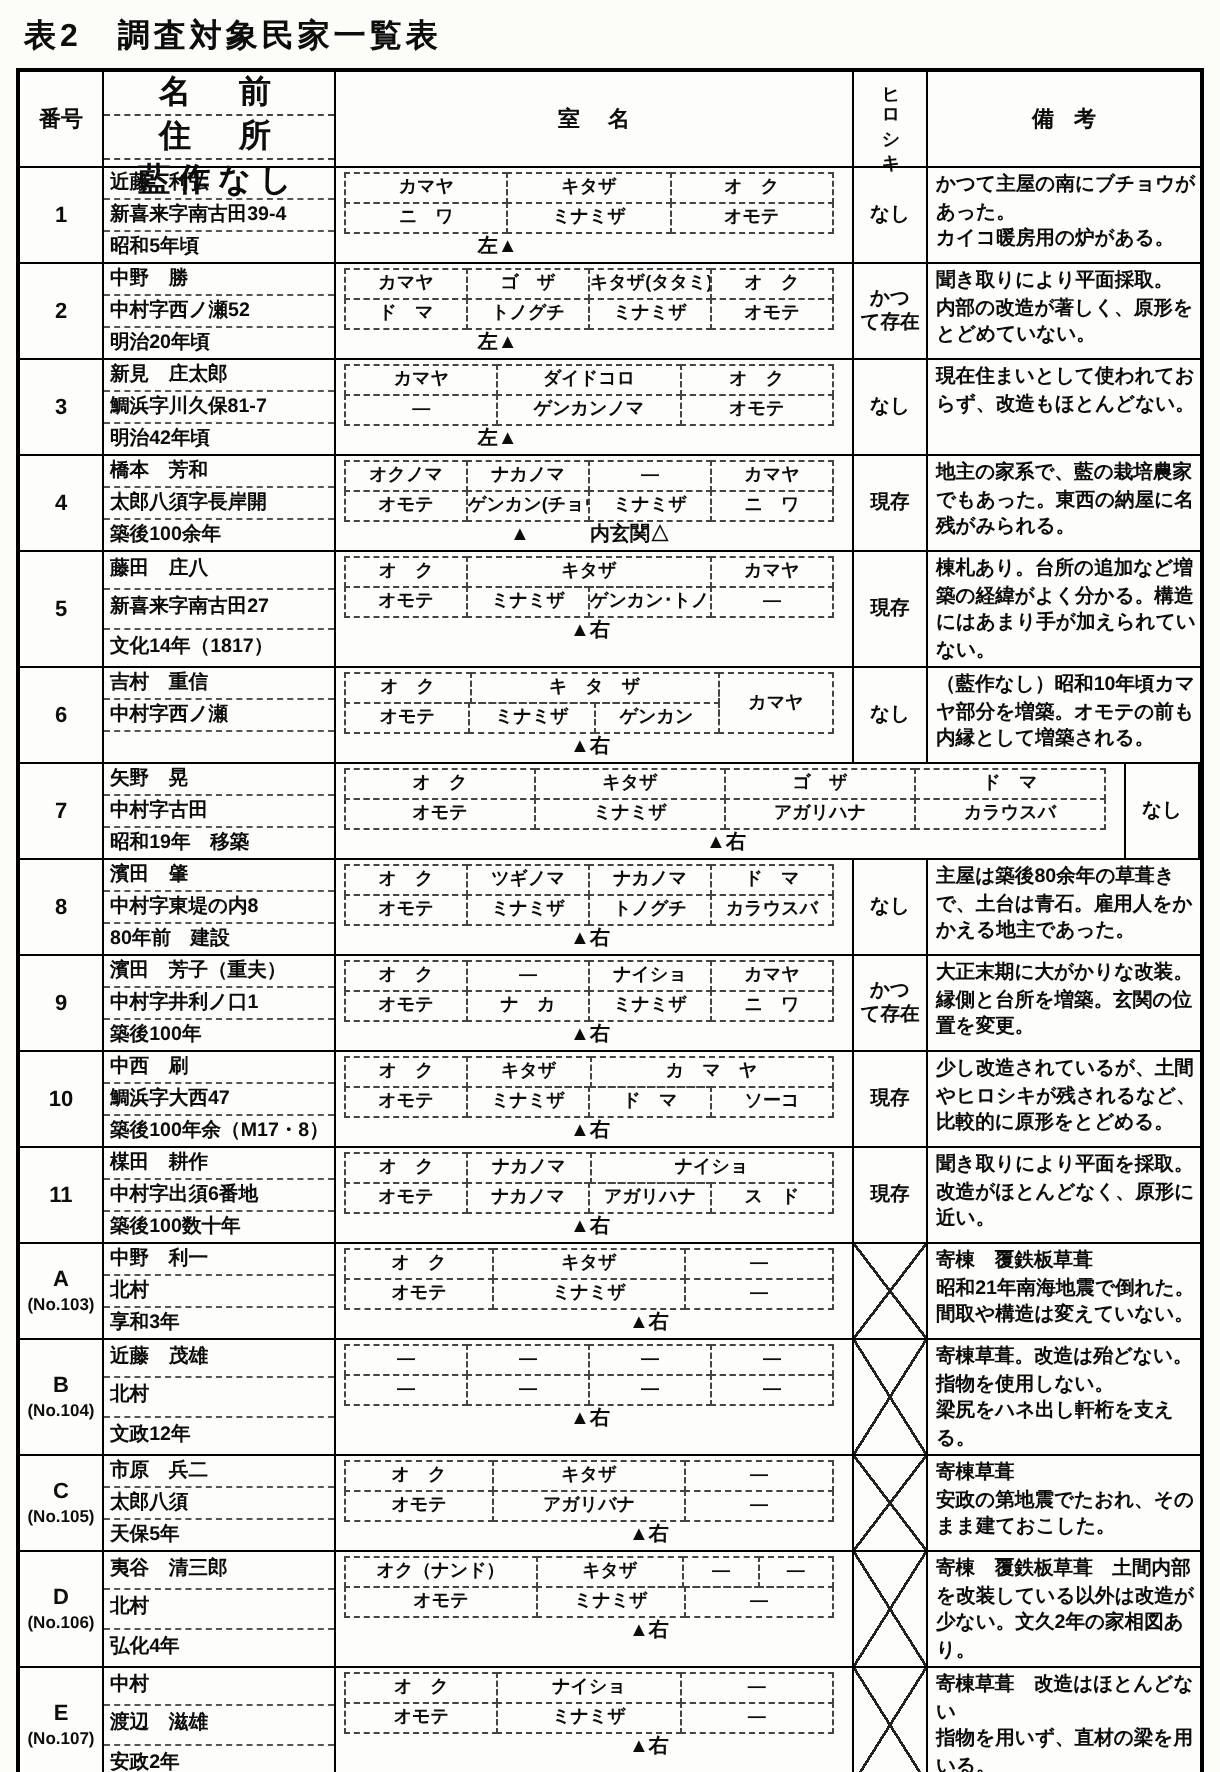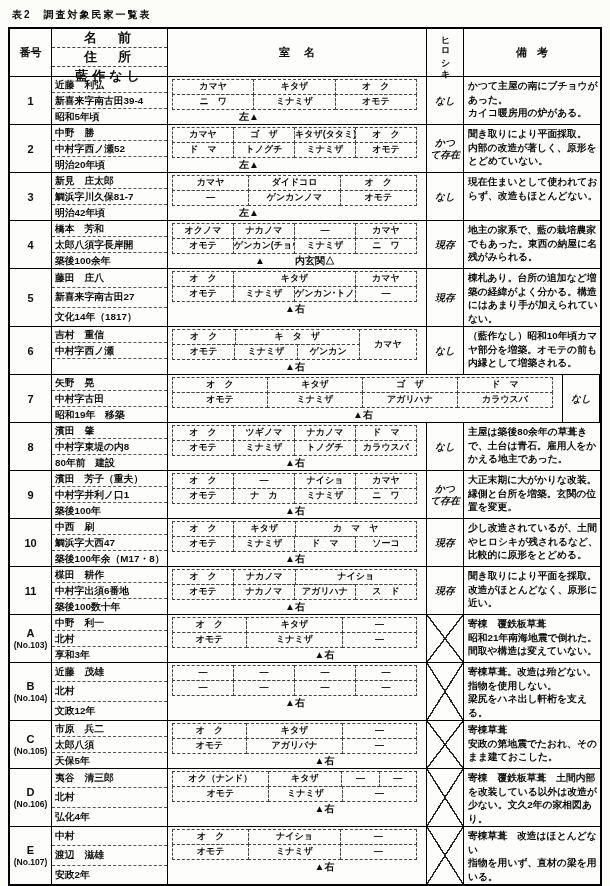--- a/index.html
+++ b/index.html
@@ -1,36 +1,36 @@
 <!DOCTYPE html>
 <html><head>
 <meta charset="utf-8">
 <style>
   html,body { margin:0; padding:0; background:#e8e8e4; }
   .page {
     position:relative; width:610px; height:886px; margin:0 auto;
     background:#fcfcf9; box-sizing:border-box; padding:5px 8px 0 8px;
     font-family:"Liberation Sans", sans-serif; color:#0d0d0d; overflow:hidden;
   }
-  .title { font-size:10px; font-weight:bold; letter-spacing:2px; margin:3px 0 5px 4px; }
+  .title { font-size:16px; font-weight:bold; letter-spacing:2px; margin:3px 0 5px 4px; }
   .table { border:2px solid #000; background:#fdfdfb; }
   .thead, .trow { display:flex; align-items:stretch; border-bottom:1.5px solid #000; }
   .trow:last-child { border-bottom:none; }
   .c-no   { width:42px;  border-right:1.5px solid #000; box-sizing:border-box; }
   .c-name { width:116px; border-right:1.5px solid #000; box-sizing:border-box; }
   .c-rooms{ flex:1;      border-right:1.5px solid #000; box-sizing:border-box; position:relative; }
   .c-hiro { width:37px;  border-right:1.5px solid #000; box-sizing:border-box; }
   .c-rem  { width:136px; box-sizing:border-box; }
 
   
   .thead { height:47px; font-weight:bold; }
   .h-center { display:flex; align-items:center; justify-content:center; font-size:11px; }
   .h-name-stack { display:flex; flex-direction:column; }
   .h-name-stack > div { flex:1; display:flex; align-items:center; justify-content:center;
-     font-size:13px; letter-spacing:4px; }
+     font-size:16px; letter-spacing:4px; }
   .h-name-stack > div:nth-child(-n+2) { border-bottom:1px dashed #444; }
   .h-rooms { font-size:11px; letter-spacing:14px; padding-left:14px; }
   .h-hiro { display:flex; align-items:center; justify-content:center; }
   .h-hiro span { writing-mode:vertical-rl; text-orientation:upright; font-size:9px;
      letter-spacing:1px; font-weight:bold; }
   .h-rem { font-size:11px; letter-spacing:10px; padding-left:10px; }
 
   
   .cell-no { display:flex; flex-direction:column; align-items:center; justify-content:center;
      font-size:11px; font-weight:bold; }
@@ -48,21 +48,21 @@
      text-align:center; font-size:9px; font-weight:bold; white-space:nowrap; overflow:hidden; }
   .rline:first-child .rcell { margin-top:0; }
   .span-cell { width:23%; border:1px dashed #444; margin:0 0 0 -1px; display:flex;
      align-items:center; justify-content:center; font-size:9px; font-weight:bold; }
   .ann { height:14px; line-height:13px; font-size:10px; font-weight:bold; }
   .ann-left   { padding-left:27%; }
   .ann-center { text-align:center; }
   .ann-right  { padding-left:58%; }
 
   .cell-hiro { display:flex; align-items:center; justify-content:center; text-align:center;
-     font-size:9.8px; font-weight:bold; line-height:12px; padding:0 3px; word-break:break-all;font-style:italic; }
+     font-size:9.8px; font-weight:bold; line-height:12px; padding:0 3px; word-break:break-all; }
   .cross { background:
      linear-gradient(to top right,    transparent calc(50% - 0.7px), #222 calc(50% - 0.7px), #222 calc(50% + 0.7px), transparent calc(50% + 0.7px)),
      linear-gradient(to bottom right, transparent calc(50% - 0.7px), #222 calc(50% - 0.7px), #222 calc(50% + 0.7px), transparent calc(50% + 0.7px)); }
   .cell-rem { font-size:9.8px; font-weight:bold; line-height:13.5px; padding:2px 2px 1px 4px;
      white-space:pre-wrap; letter-spacing:0; }
 </style>
 </head>
 <body>
 
 <div class="page">

